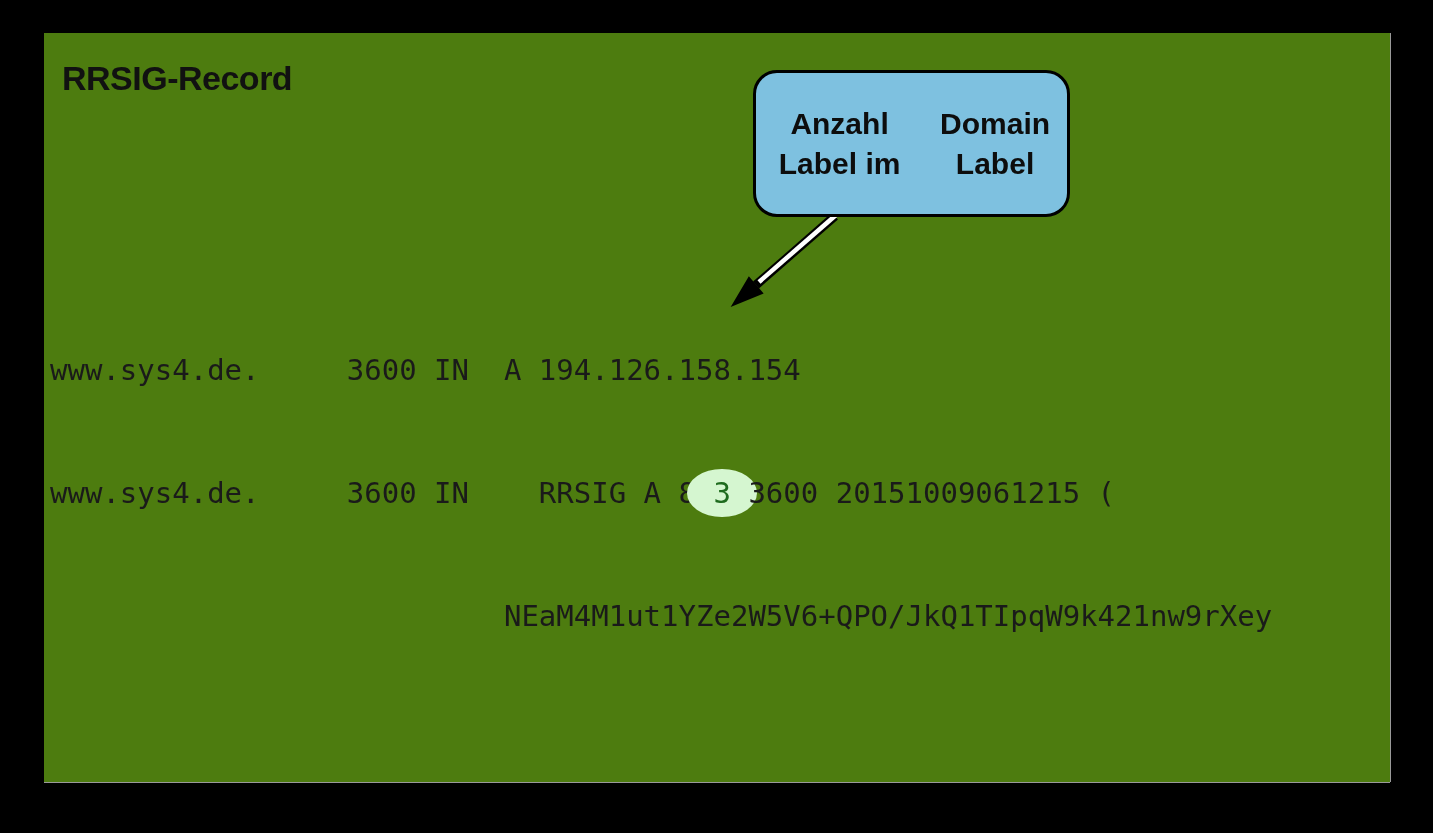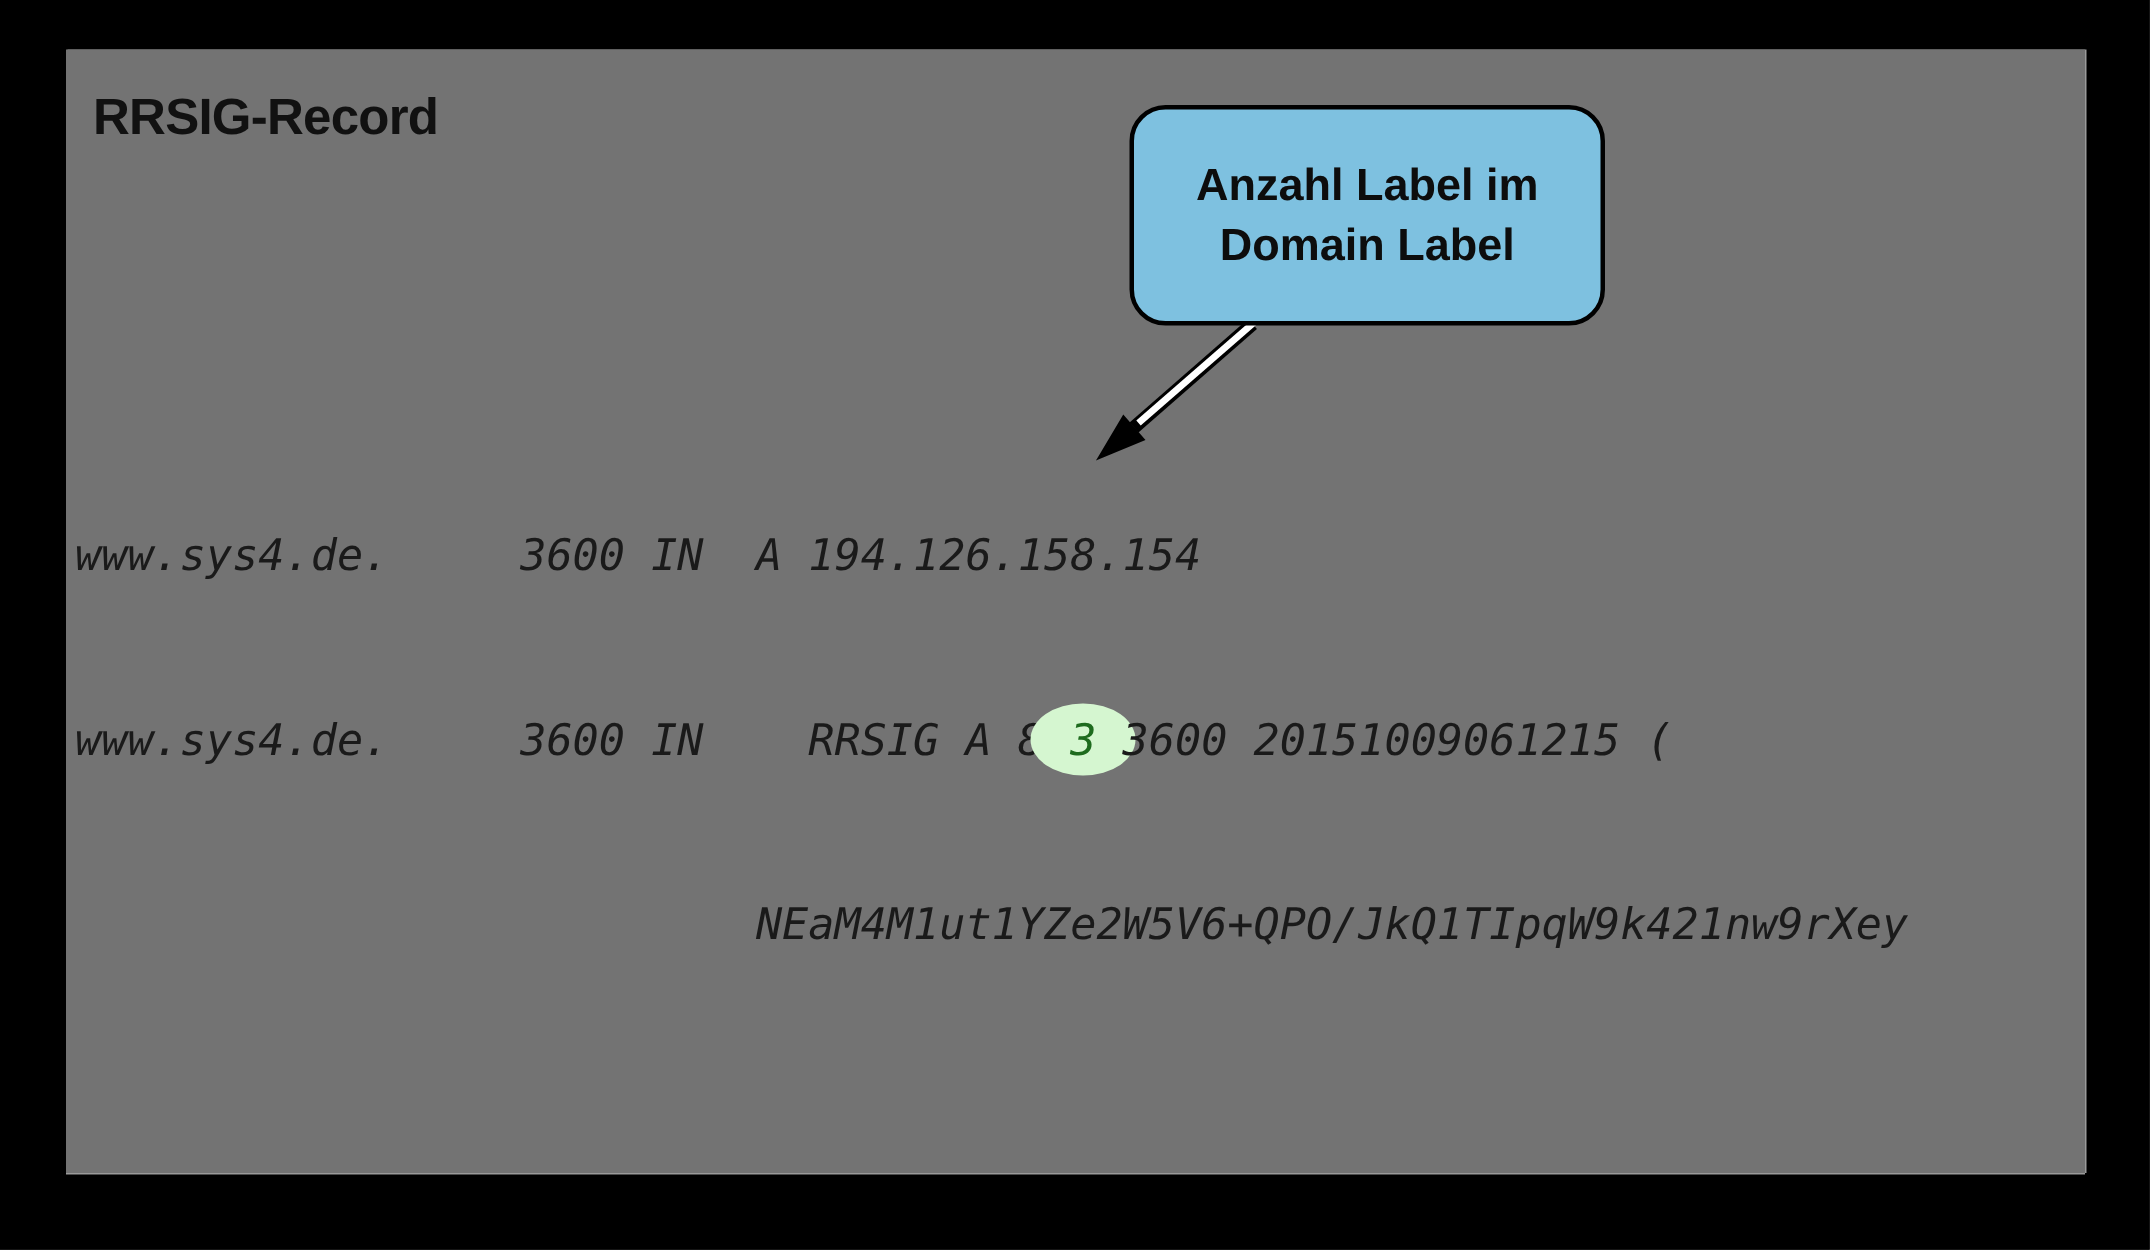--- a/index.html
+++ b/index.html
@@ -1,28 +1,28 @@
 <!DOCTYPE html>
 <html><head>
 <meta charset="utf-8">
 <style>
   html,body{margin:0;padding:0;background:#000;}
   .canvas{position:relative;width:1433px;height:833px;background:#000;overflow:hidden;
           font-family:"Liberation Sans",sans-serif;}
-  .slide{position:absolute;left:44px;top:33px;width:1346px;height:749px;background:#737373;
+  .slide{position:absolute;left:44px;top:33px;width:1346px;height:749px;background:#4d7c0f;
          box-shadow:1px 0 0 #9a9a9a, 0 1px 0 #9a9a9a;}
   .title{position:absolute;left:18px;top:26px;margin:0;font-size:34px;font-weight:bold;
          letter-spacing:-0.5px;color:#111;font-family:"Liberation Sans",sans-serif;}
   .record{position:absolute;left:6px;top:235px;font-family:"DejaVu Sans Mono","Liberation Mono",monospace;
           font-size:29px;line-height:41px;color:#1a1a1a;white-space:pre;}
-  .rline{white-space:pre;height:41px;font-style:italic;}
+  .rline{white-space:pre;height:41px;}
   .hl{background:#d5f6d0;color:#1e6b1e;border-radius:50%;padding:7px 26px;margin:0 -26px;}
   .callout{position:absolute;left:709px;top:37px;width:317px;height:147px;box-sizing:border-box;
            background:#7ec1e0;border:3px solid #000;border-radius:24px;
-           display:flex;flex-direction:column;align-items:center;justify-content:center;
+           display:flex;align-items:center;justify-content:center;
            font-size:30px;font-weight:bold;color:#0d0d0d;line-height:40px;text-align:center;}
   .arrow-svg{position:absolute;left:0;top:0;width:1346px;height:749px;pointer-events:none;}
 </style>
 </head>
 <body>
 
 <div class="canvas">
   <div class="slide">
 
     <h1 class="title">RRSIG-Record</h1>

